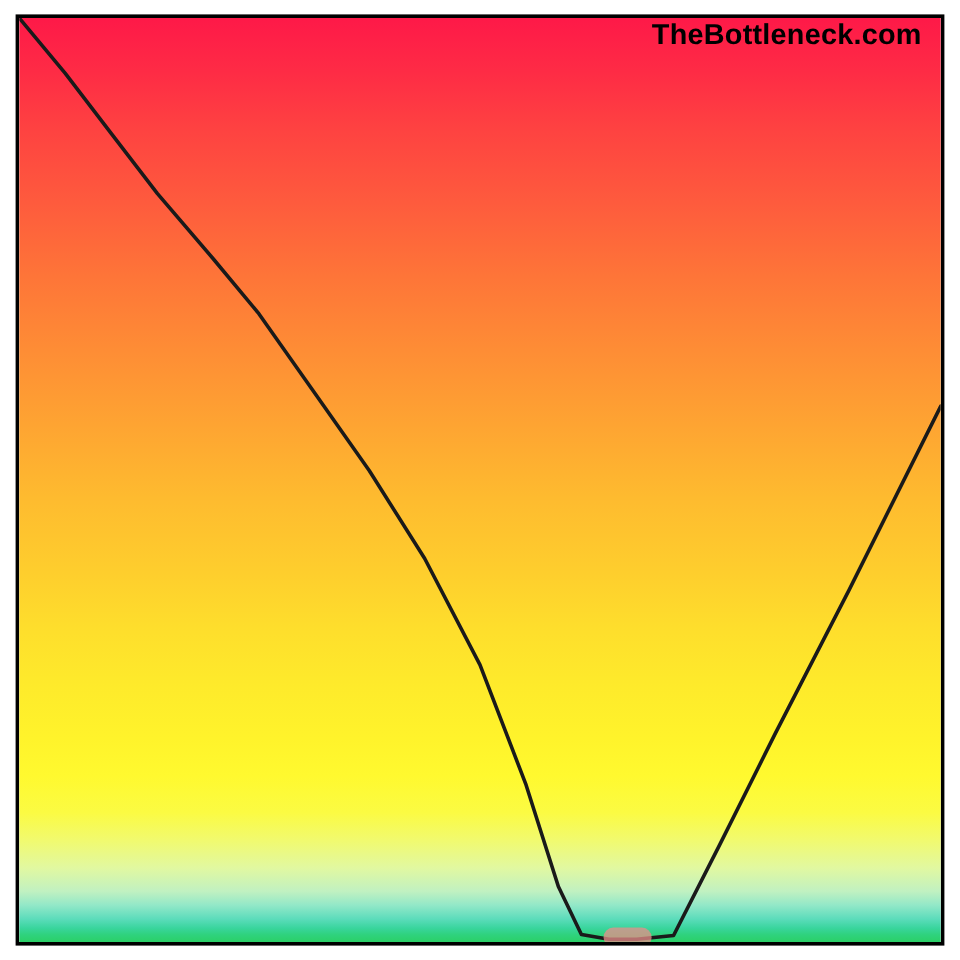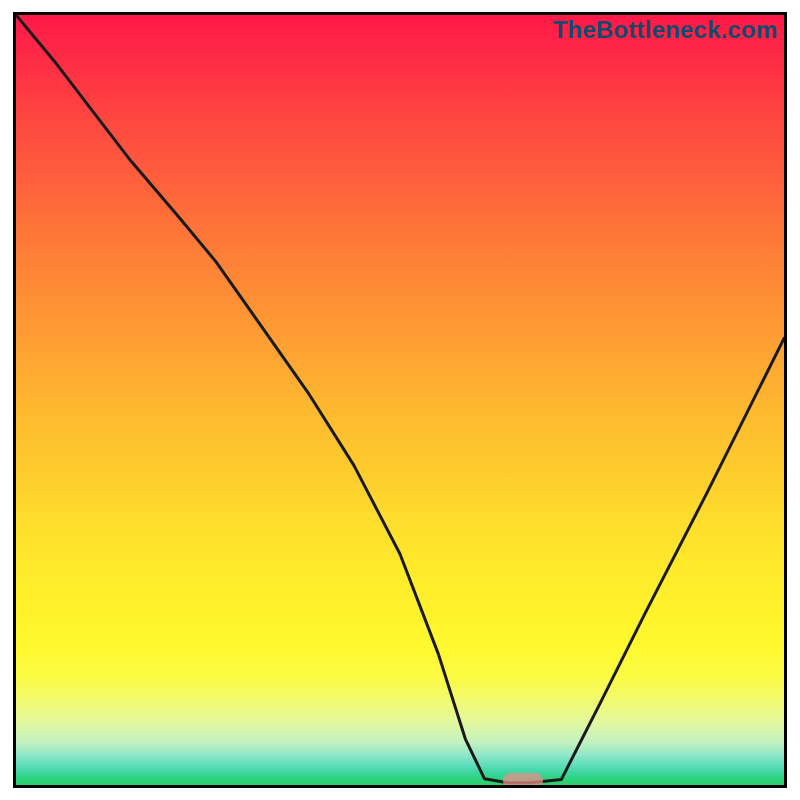--- a/index.html
+++ b/index.html
@@ -61,25 +61,25 @@
     height: 16px;
     border-radius: 8px;
     transform: translate(-50%, -50%);
     
     background: #e98d8b;
     opacity: 0.75;
   }
   .watermark {
     position: absolute;
     top: 16px;
-    right: 22px;
+    right: 32px;
     font-family: Arial, Helvetica, sans-serif;
     font-size: 24px;
     font-weight: 600;
-    color: #0c4a6e;
+    color: #000000;
     letter-spacing: 0.2px;
     user-select: none;
   }
 </style>
 </head>
 <body>
 
 <div class="frame">
   <div class="gradient"></div>
 

